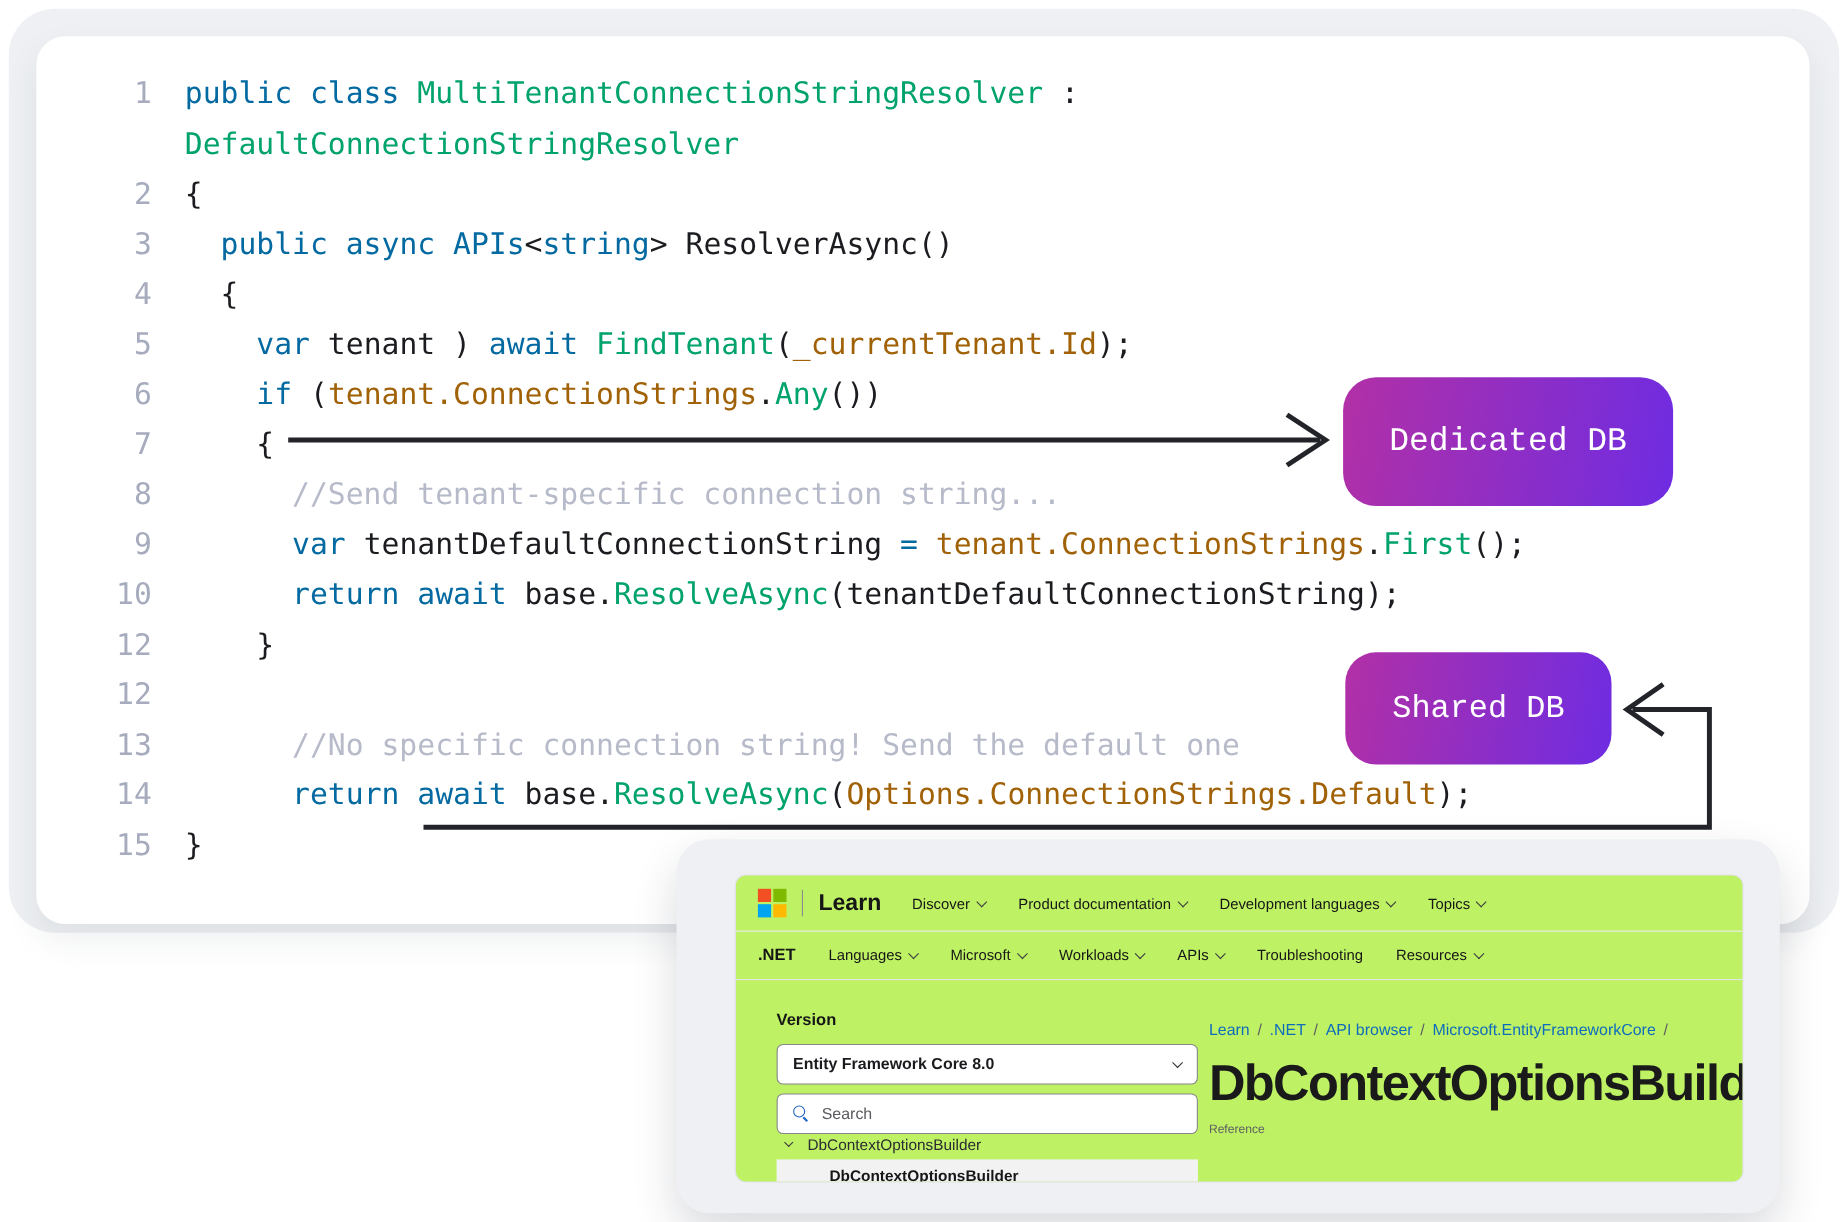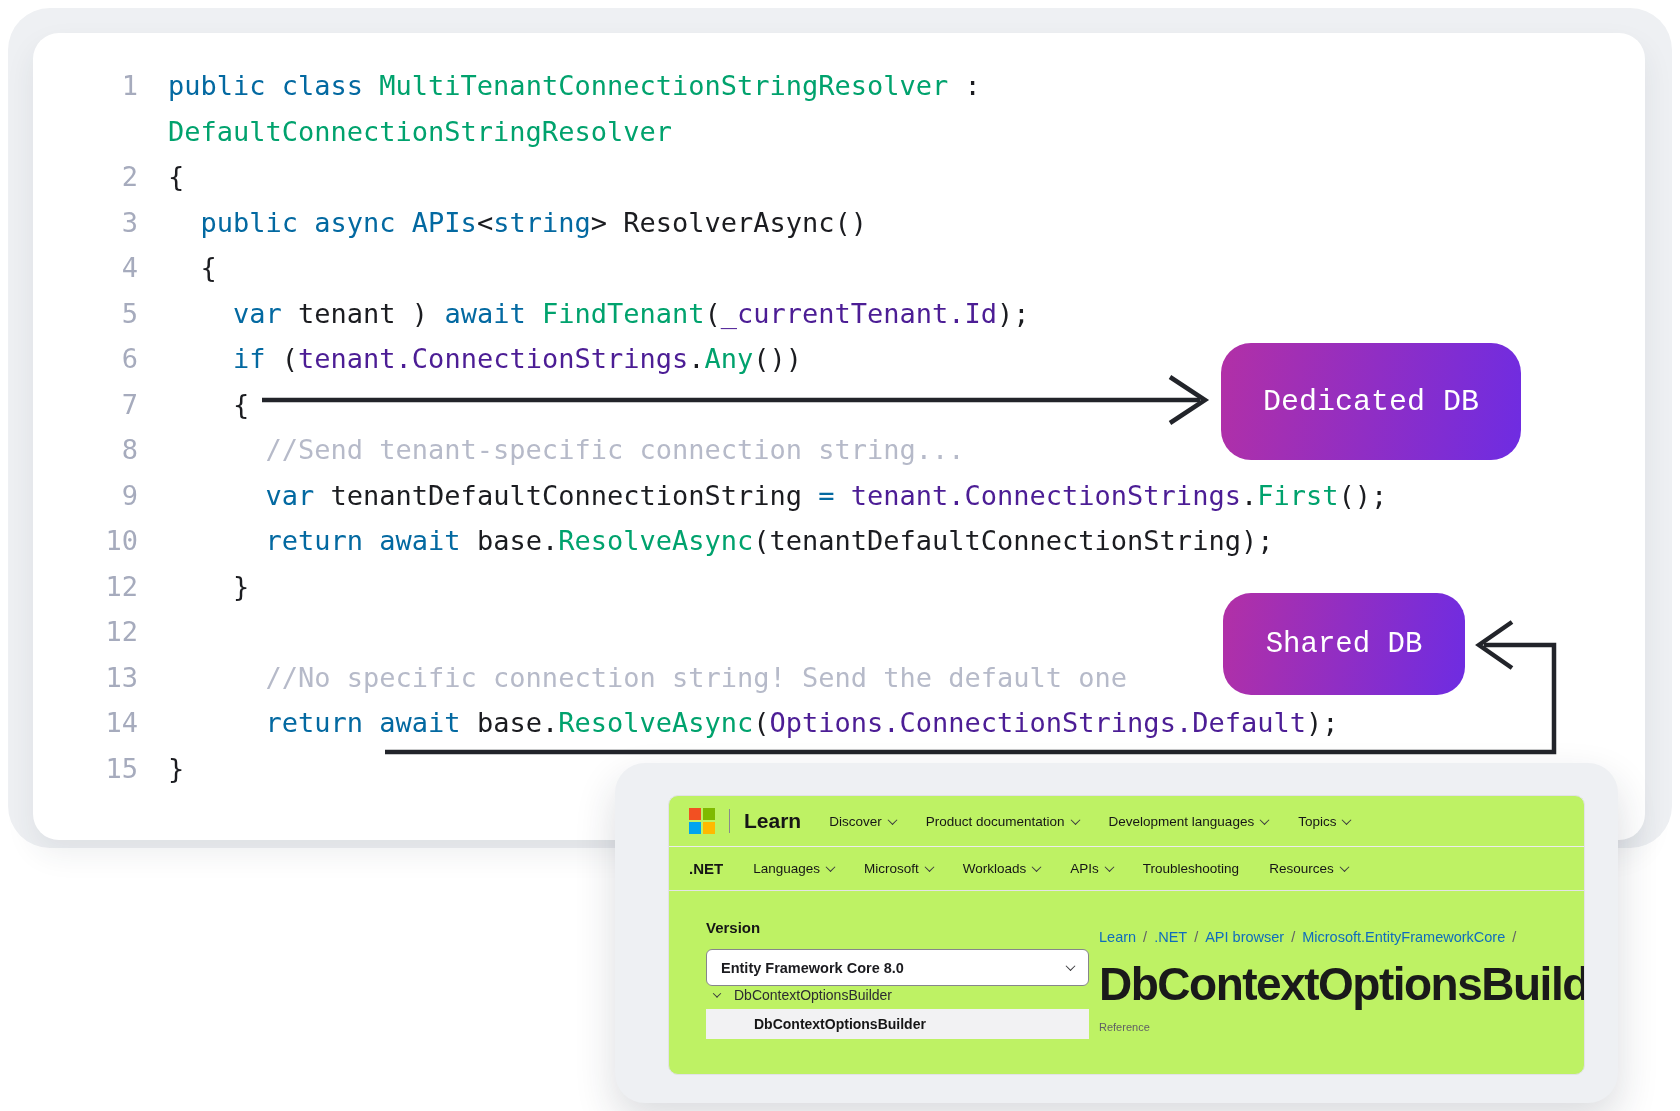--- a/index.html
+++ b/index.html
@@ -21,21 +21,21 @@
     box-shadow:0 14px 30px rgba(40,45,70,.08);
     padding:30px 20px 0 27px; overflow:hidden;
   }
   .code-line { display:flex; height:45.5px; align-items:center;
     font-family:"DejaVu Sans Mono", monospace; font-size:27px; white-space:pre; }
   .code-line .ln { width:78px; text-align:right; color:#a6abbd; flex:0 0 auto; }
   .code-line .src { margin-left:30px; }
   .tk-kw  { color:#0369a1; }
   .tk-cls { color:#00a26d; }
   .tk-fn  { color:#00a26d; }
-  .tk-prop{ color:#4c1d95;text-align:right; }
+  .tk-prop{ color:#a16207;text-align:right; }
   .tk-cm  { color:#b6bac9; }
   .tk-pl  { color:#1b1c20; }
 
   
   .arrows { position:absolute; left:0; top:0; width:1680px; height:1111px; pointer-events:none; z-index:4; }
 
   
   .badge {
     position:absolute; z-index:5; display:flex; align-items:center; justify-content:center;
     color:#ffffff; font-family:Liberation Mono, monospace;
@@ -202,20 +202,24 @@
           </span>
       </div>
 
       <div class="learn-body">
         <div class="learn-aside">
           <div class="aside-label">Version</div>
           <div class="select-box">
             <span>Entity Framework Core 8.0</span>
             <span class="chev"></span>
           </div>
+          <div class="search-box">
+            <span class="mag"></span>
+            <span>Search</span>
+          </div>
           <div class="tree" id="tree">
               <div class="tree-item cut">
                 <span class="chev"></span>
                 <span>DbContextOptionsBuilder</span>
               </div>
               <div class="tree-item selected">
                 <span>DbContextOptionsBuilder</span>
               </div>
             </div>
         </div>

